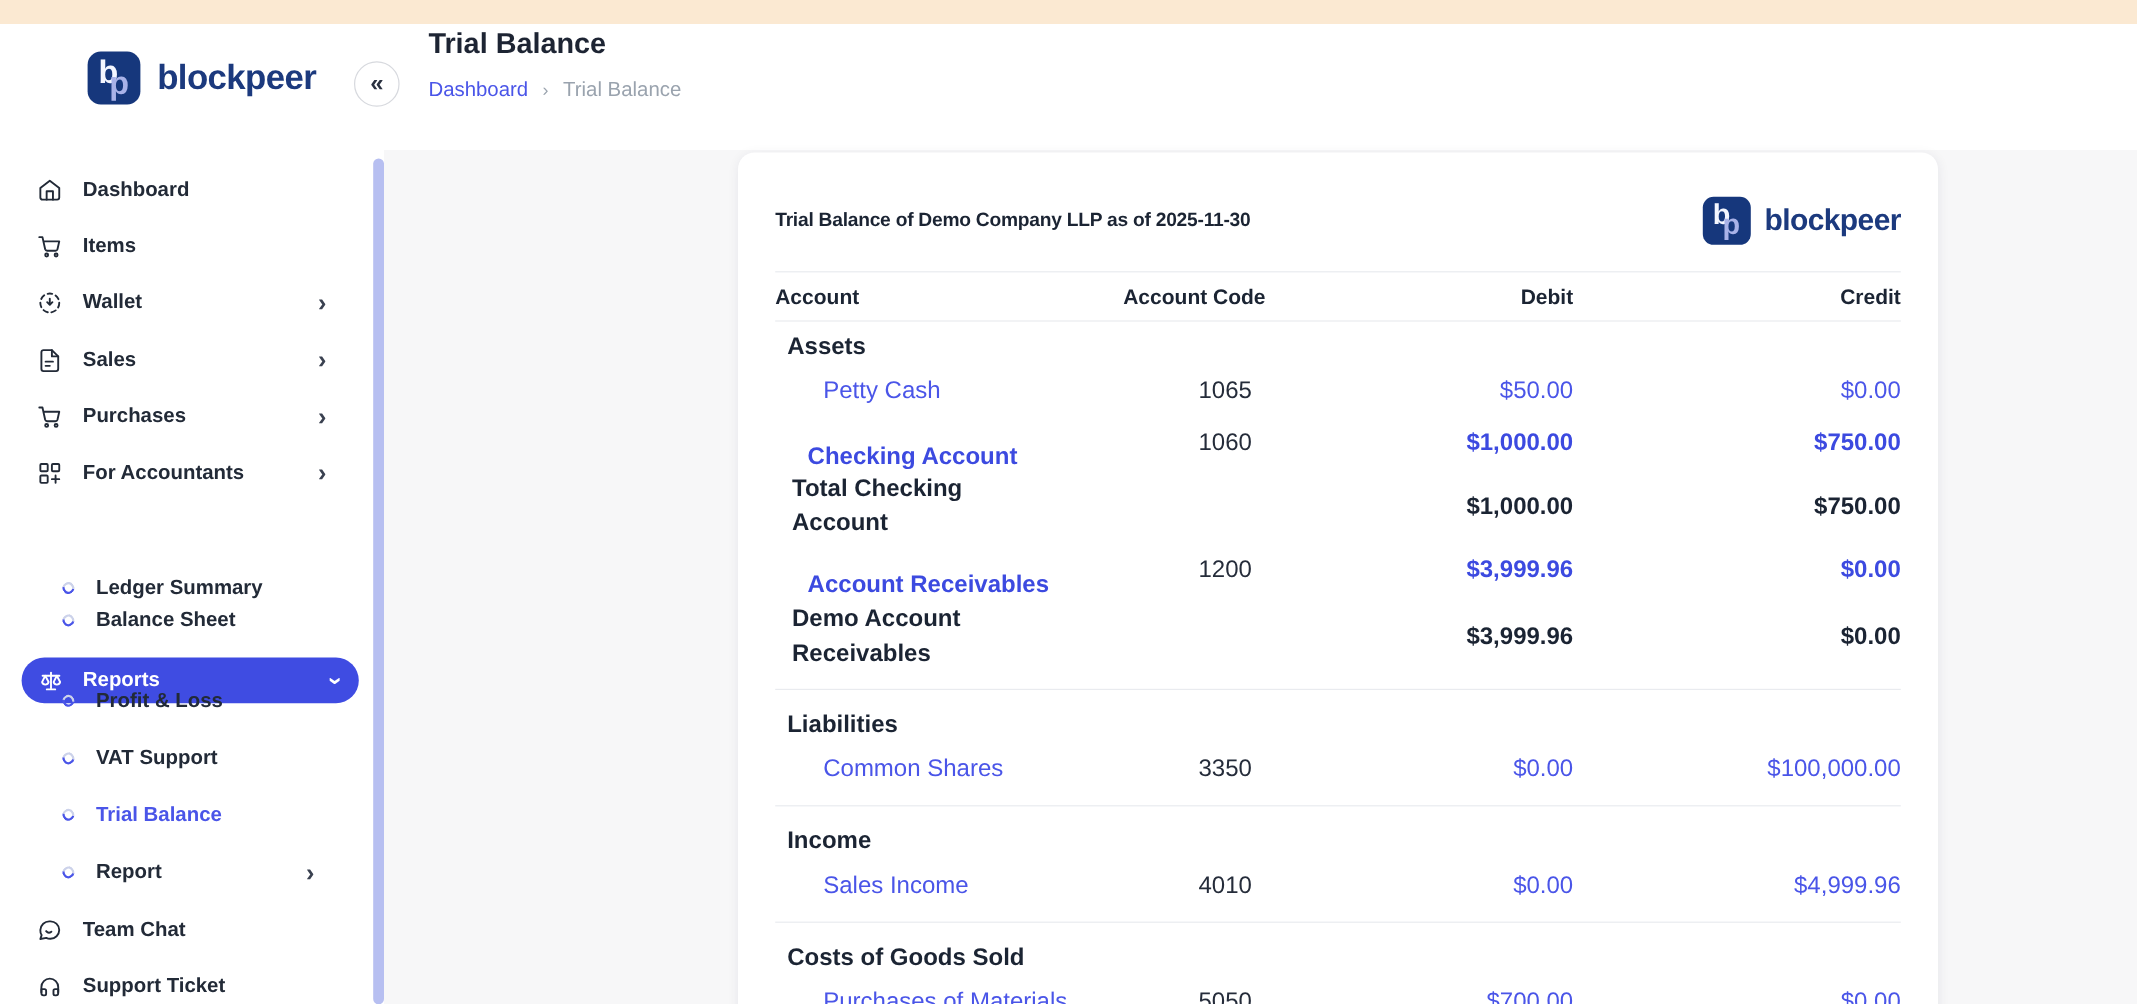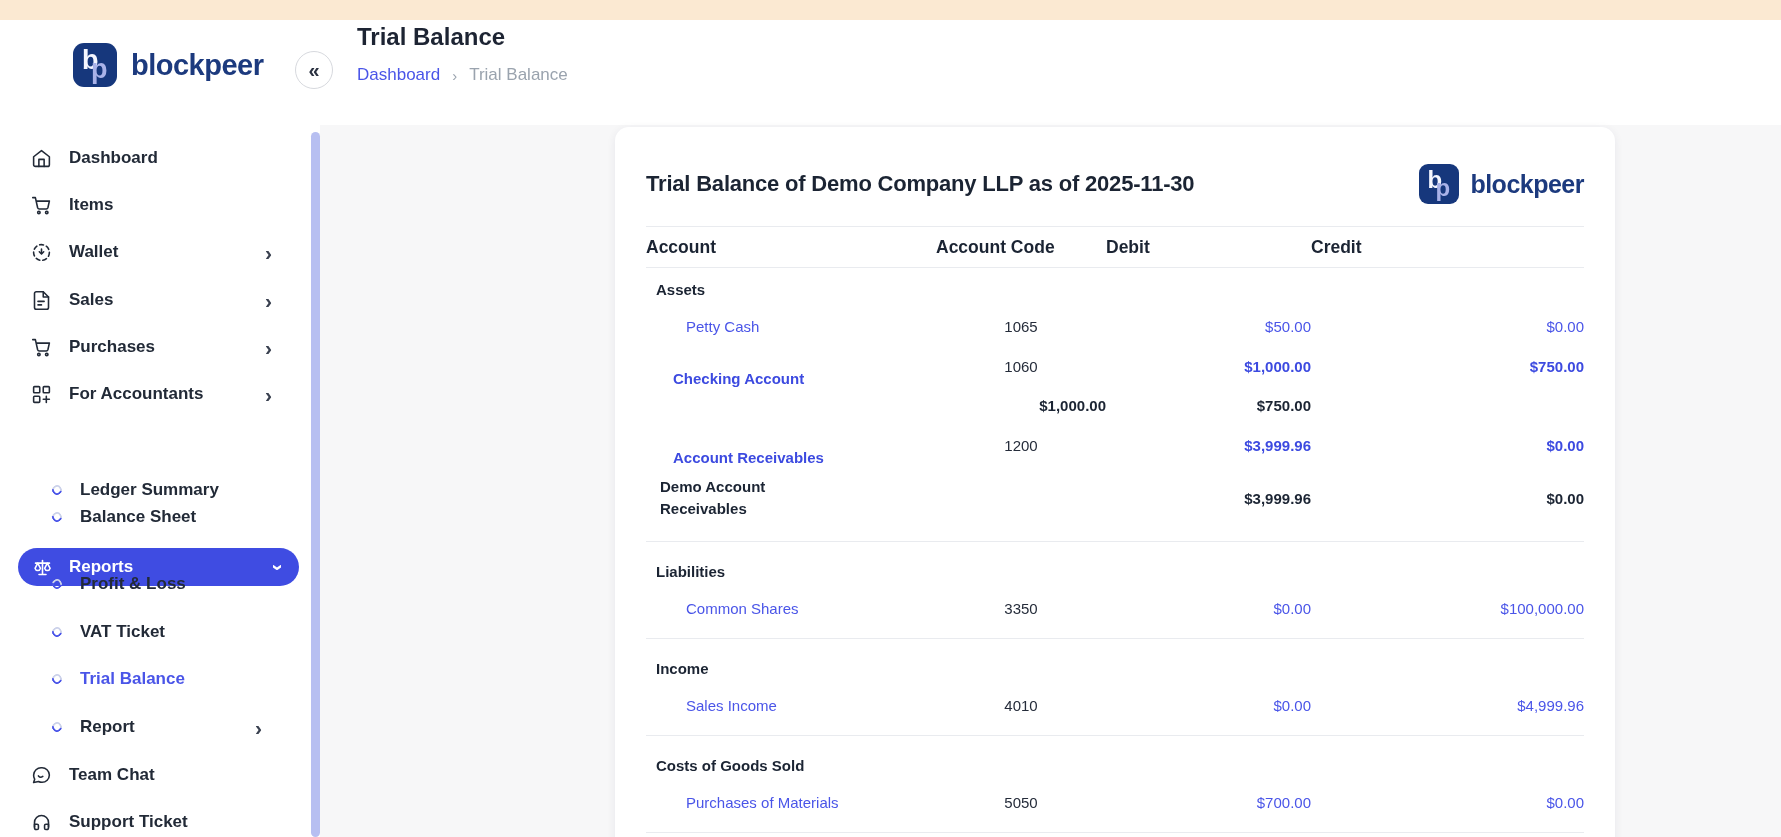--- a/index.html
+++ b/index.html
@@ -50,35 +50,35 @@
   .bullet { width:10px; height:10px; border-radius:50%; border:2px solid #ccd2ea;
     border-bottom-color:#4a55e8; border-left-color:#4a55e8; transform:rotate(-35deg); flex:0 0 auto; }
   .sub-label { font-size:17px; font-weight:600; color:#222a37; white-space:nowrap; }
   .sub-item.active .sub-label { color:#4a55e8; }
   .sub-chev { position:absolute; right:38px; font-size:21px; color:#3a4150; font-weight:600; line-height:1; }
 
   
   .card { position:absolute; left:615px; top:127px; width:1000px; height:770px; background:#fff;
     border-radius:14px; box-shadow:0 2px 10px rgba(20,30,70,.07); padding:0 31px; }
   .report-header { display:flex; justify-content:space-between; align-items:center; margin-top:34px; height:46px; }
-  .report-title { font-size:22px; font-weight:700; color:#1b2433; letter-spacing:-0.2px; }
+  .report-title { font-size:16px; font-weight:700; color:#1b2433; letter-spacing:-0.2px; }
   .card-brand { display:flex; align-items:center; gap:11px; }
   .logo-mark.small { width:40px; height:40px; border-radius:9px; }
   .logo-mark.small .lb { left:8px; top:2px; font-size:24px; }
   .logo-mark.small .lp { left:16px; top:10px; font-size:24px; }
   .card-wordmark { font-size:25px; font-weight:800; color:#1c3a7e; letter-spacing:-0.5px; }
 
   .thead { display:grid; grid-template-columns:290px 170px 205px 1fr; align-items:center; height:42px;
     margin-top:19px; border-top:1px solid #e9ebef; border-bottom:1px solid #e9ebef;
     font-size:17.5px; font-weight:700; color:#1b2433; }
   .th.code { }
-  .th.debit, .th.credit { text-align:left; }
+  .th.debit, .th.credit { text-align:right; }
 
   .tbody { padding-top:3px; }
-  .trow { display:grid; grid-template-columns:290px 170px 205px 1fr; align-items:center; min-height:37px; font-size:15px; }
+  .trow { display:grid; grid-template-columns:290px 170px 205px 1fr; align-items:center; min-height:37px; font-size:20px; }
   .trow.tall { min-height:64px; }
   .cell.code { text-align:center; color:#252c3a; }
   .cell.debit, .cell.credit { text-align:right; }
   .section .acc { font-weight:700; color:#1b2433; padding-left:10px; }
   .account .acc { color:#4a55e8; padding-left:40px; cursor:pointer; }
   .account .val { color:#4a55e8; }
   .account.bold .acc { padding-left:27px; font-weight:700; color:#3c4ae0;margin-top:25px; }
   .account.bold .val { font-weight:700; color:#3c4ae0; }
   .subtotal .acc { font-weight:700; color:#1b2433; padding-left:14px; max-width:175px; line-height:1.45; }
   .subtotal .val { font-weight:700; color:#1b2433; }
@@ -203,21 +203,21 @@
   <div class="sub-item" style="top:372px">
     <span class="bullet"></span>
     <span class="sub-label">Balance Sheet</span>
   </div>
   <div class="sub-item" style="top:439px">
     <span class="bullet"></span>
     <span class="sub-label">Profit &amp; Loss</span>
   </div>
   <div class="sub-item" style="top:487px">
     <span class="bullet"></span>
-    <span class="sub-label">VAT Ticket</span>
+    <span class="sub-label">VAT Support</span>
   </div>
   <div class="sub-item active" style="top:534px">
     <span class="bullet"></span>
     <span class="sub-label">Trial Balance</span>
   </div>
   <div class="sub-item" style="top:582px">
     <span class="bullet"></span>
     <span class="sub-label">Report</span>
     <span class="sub-chev">›</span>
   </div>
@@ -281,20 +281,21 @@
     </div>
 
     <div class="trow account bold">
       <span class="cell acc">Checking Account</span>
       <span class="cell code">1060</span>
       <span class="cell debit val">$1,000.00</span>
       <span class="cell credit val">$750.00</span>
     </div>
 
     <div class="trow subtotal">
+      <span class="cell acc">Total Checking Account</span>
       <span class="cell code"></span>
       <span class="cell debit val">$1,000.00</span>
       <span class="cell credit val">$750.00</span>
     </div>
 
     <div class="trow account bold">
       <span class="cell acc">Account Receivables</span>
       <span class="cell code">1200</span>
       <span class="cell debit val">$3,999.96</span>
       <span class="cell credit val">$0.00</span>

